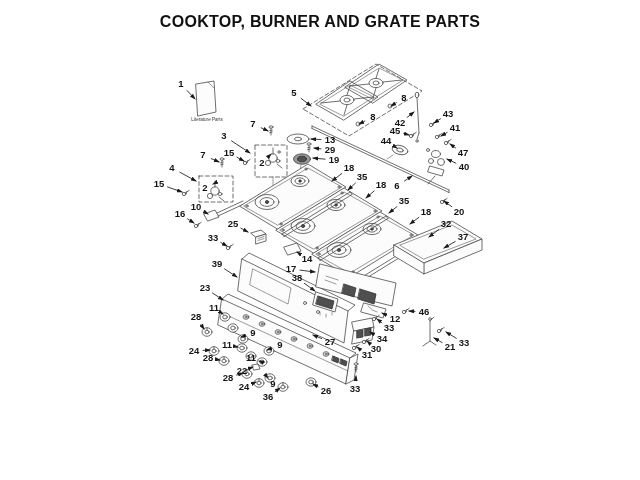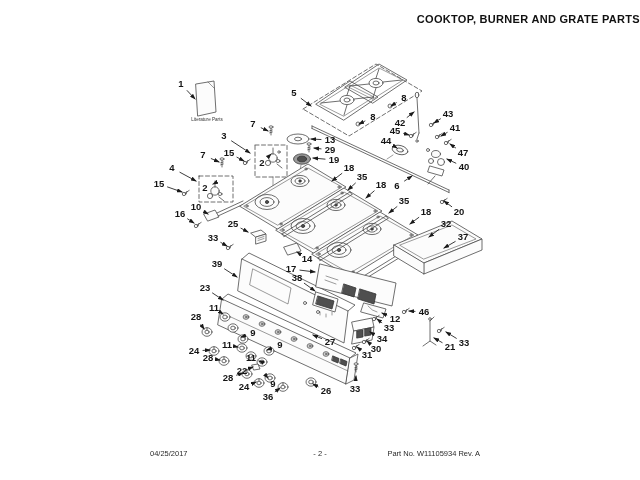--- a/index.html
+++ b/index.html
@@ -1,17 +1,17 @@
 <!DOCTYPE html>
 <html><head>
 <meta charset="utf-8">
 <style>
   html,body{width:640px;height:480px;margin:0;padding:0;overflow:hidden;background:#fff}
   .page{position:relative;width:640px;height:480px;background:#fff;font-family:"Liberation Sans",sans-serif}
-  .title{position:absolute;top:13px;left:0;width:640px;text-align:right;font-size:11px;font-weight:bold;letter-spacing:.3px;color:#111}
+  .title{position:absolute;top:13px;left:0;width:640px;text-align:center;font-size:16px;font-weight:bold;letter-spacing:.3px;color:#111}
   .footer{position:absolute;top:447px;left:0;width:640px;height:14px;font-size:7.5px;color:#2a2a2a}
   .footer .f-date{position:absolute;left:150px;top:2px}
   .footer .f-page{position:absolute;left:0;top:2px;width:640px;text-align:center}
   .footer .f-part{position:absolute;right:160px;top:2px}
   #art{position:absolute;top:0;left:0}
   #art line,#art polyline,#art polygon,#art ellipse,#art circle,#art path,#art rect{stroke:#4a4a4a;stroke-width:.8;fill:none;stroke-linecap:round;stroke-linejoin:round}
   #art .dash{stroke-dasharray:4 2.5}
   #art .lt{fill:#fcfcfc}
   #art .dk{fill:#4f4f4f;stroke:#333}
   #art .md{fill:#9b9b9b;stroke:#3c3c3c}
@@ -531,18 +531,13 @@
           <line x1="318.07576010070045" y1="386.7331015926848" x2="313" y2="384" class="c-line"></line>
           <text x="326" y="394.2" class="c-num">26</text>
         </g>
         <g>
           <line x1="355.69026848996265" y1="380.02650963048575" x2="356" y2="376" class="c-line"></line>
           <text x="355" y="392.2" class="c-num">33</text>
         </g>
       </g>
   </svg>
 
-  <div class="footer">
-    <span class="f-date">04/25/2017</span>
-    <span class="f-page">- 2 -</span>
-    <span class="f-part">Part No. W11105934  Rev. A</span>
-  </div>
 </div>
 
 </body></html>

